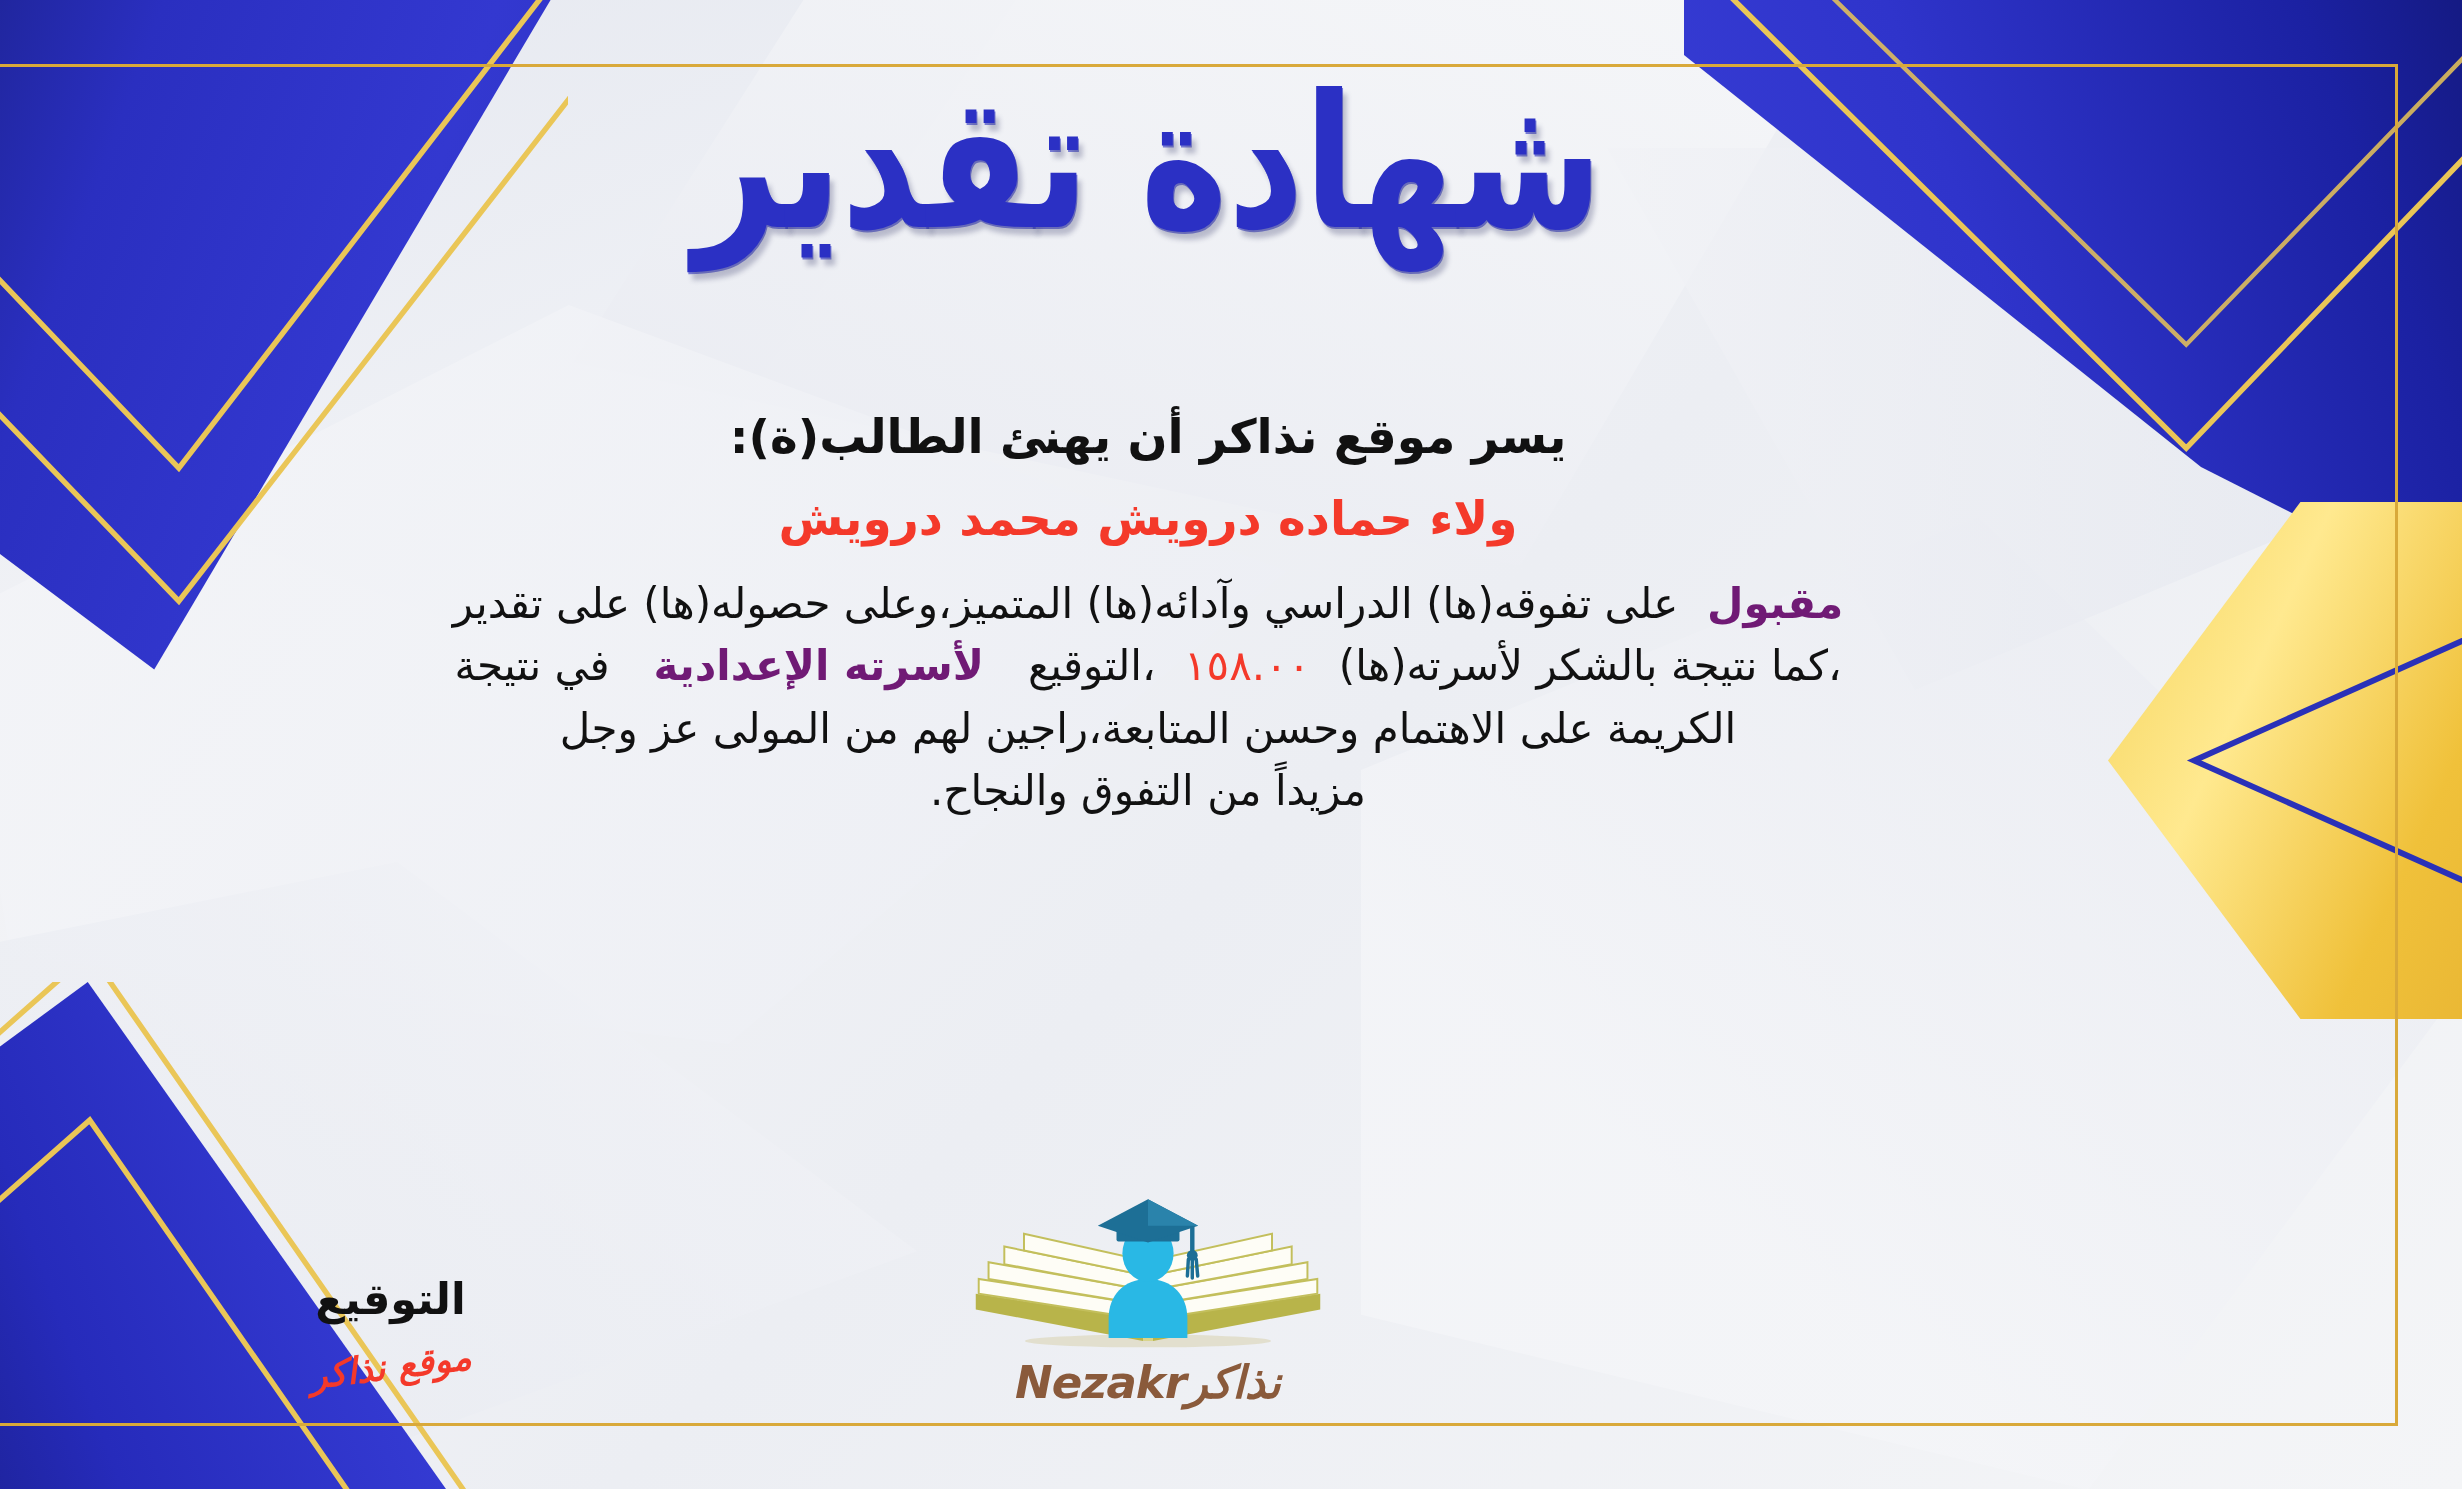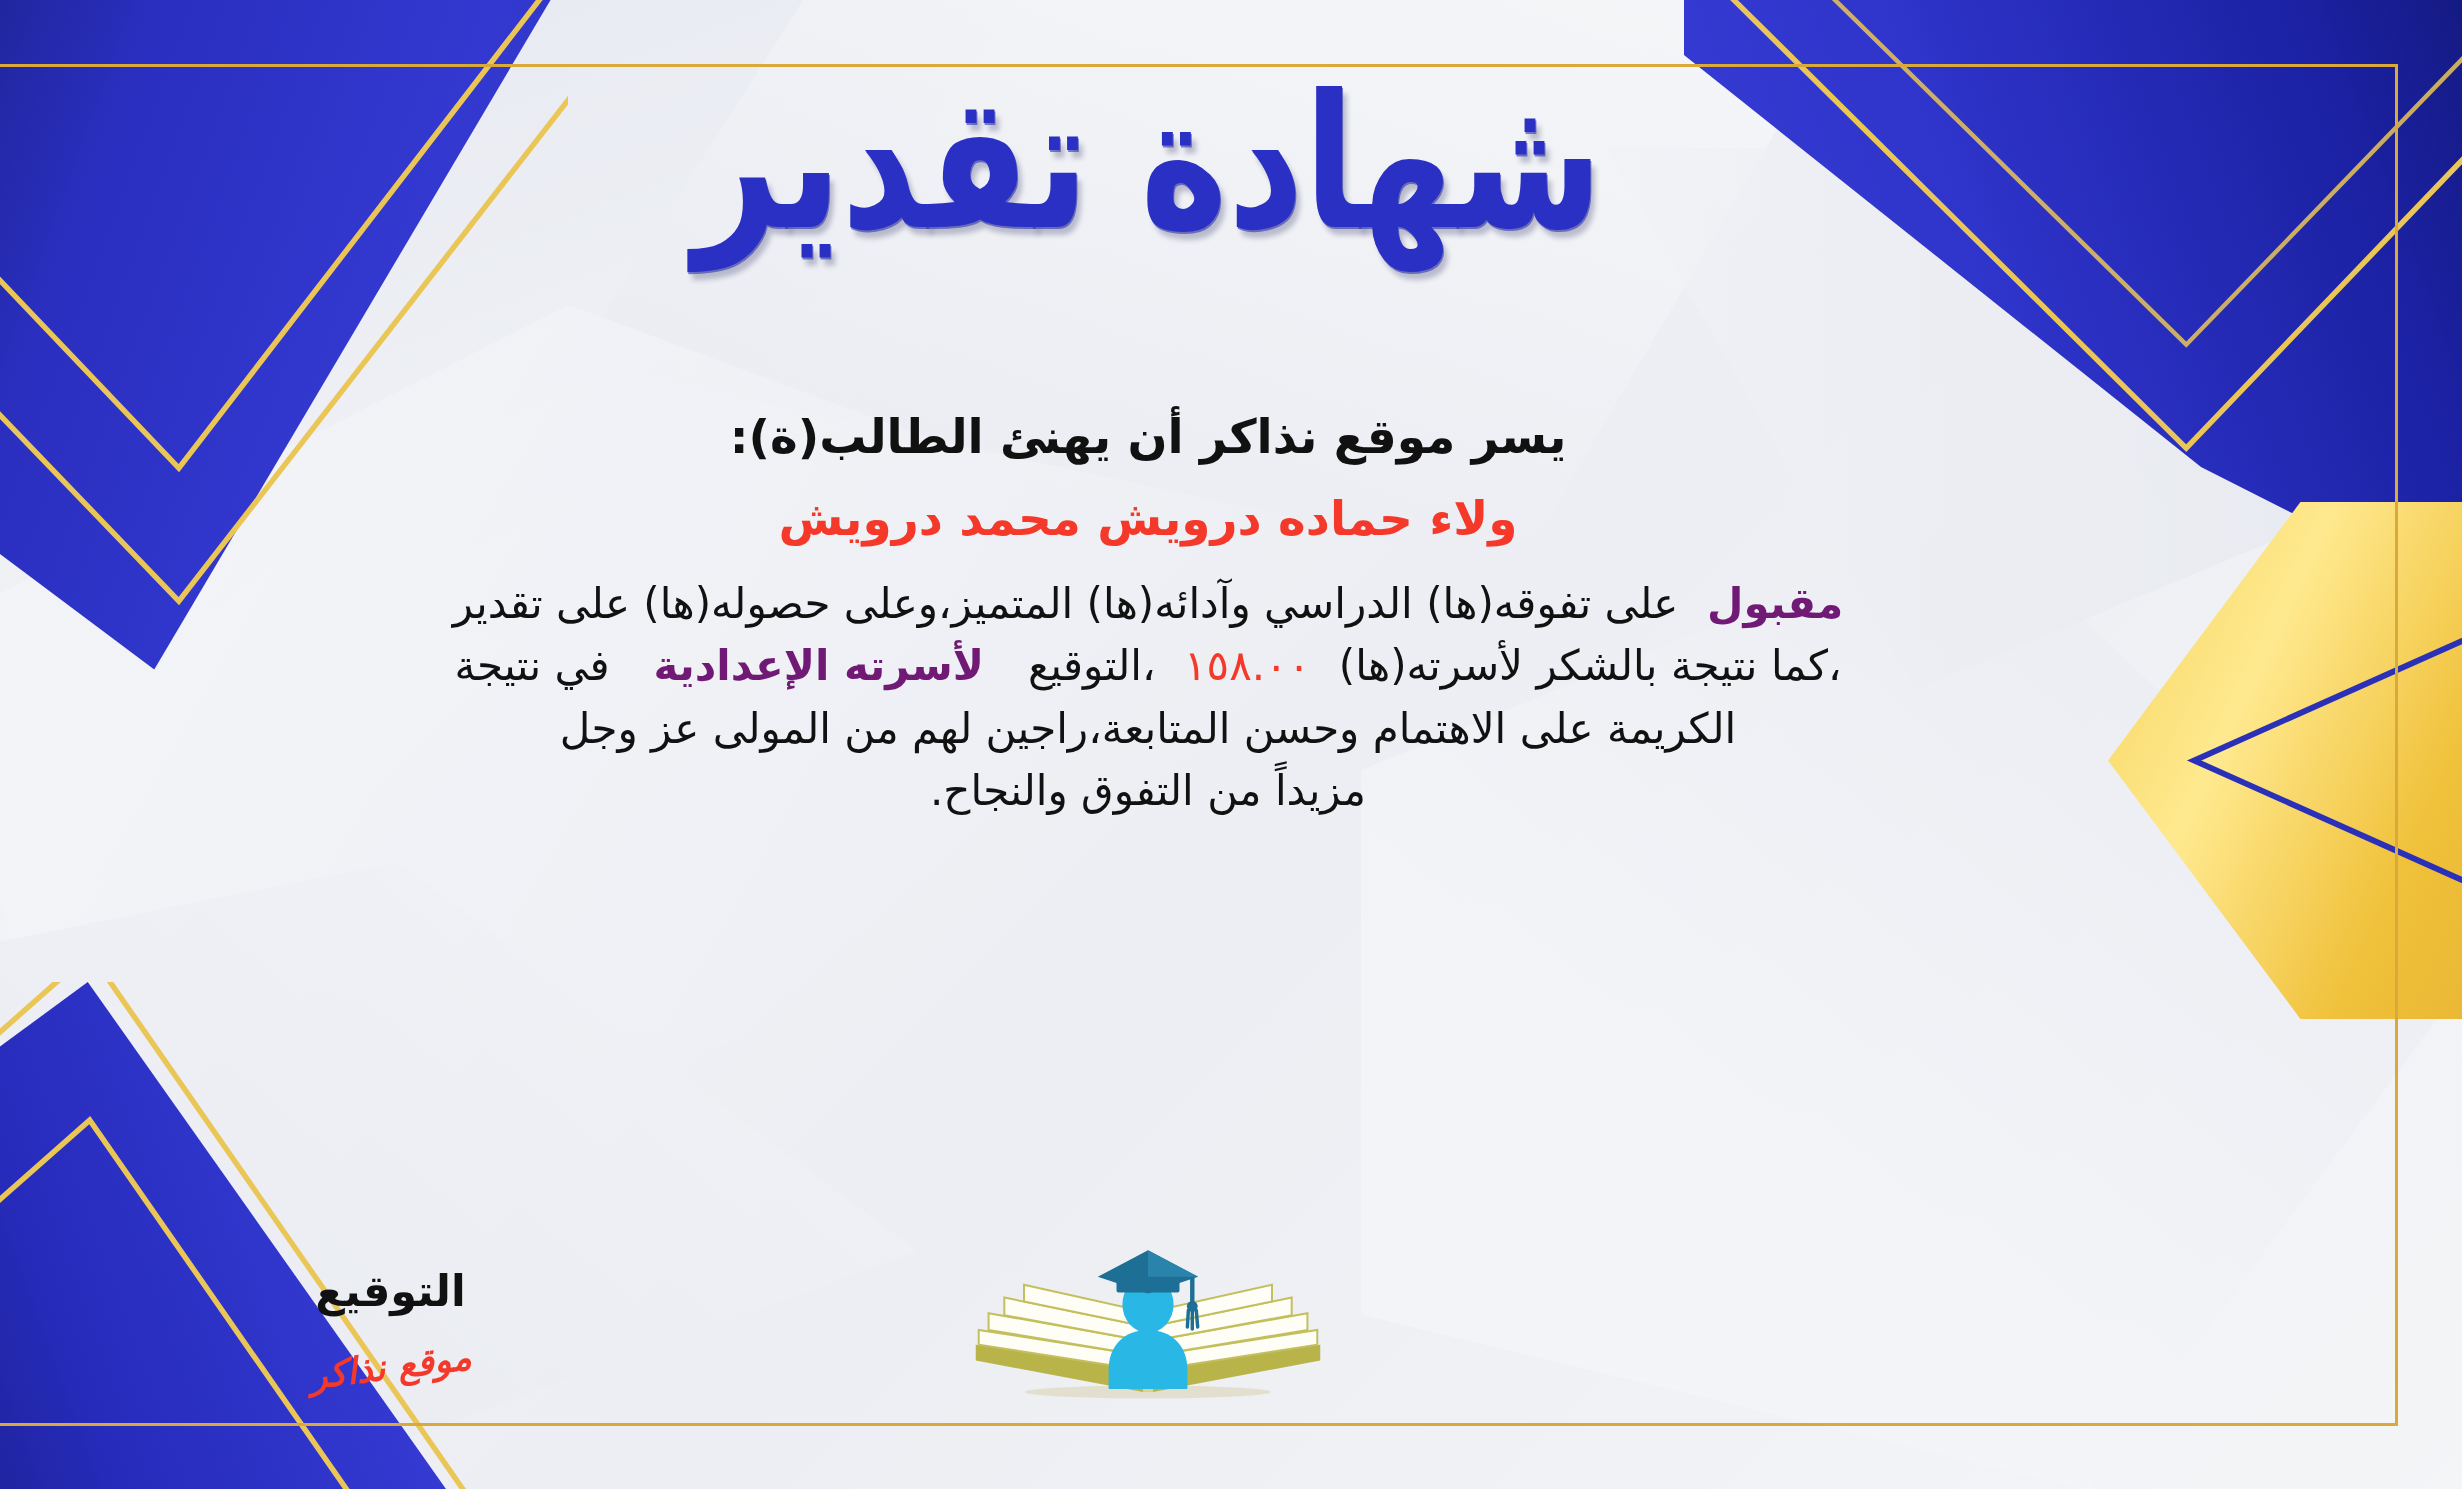--- a/index.html
+++ b/index.html
@@ -208,21 +208,21 @@
     bottom: 103px;
     left: 384px;
     width: 345px;
     text-align: center;
     direction: rtl;
   }
   .sig-label {
     font-size: 43px;
     font-weight: 700;
     color: #111;
-    margin-bottom: 29px;
+    margin-bottom: 21px;
   }
   .sig-mark {
     font-family: "DejaVu Serif", "Liberation Serif", serif;
     font-size: 36px;
     color: #f4392a;
     font-style: italic;
     font-weight: 600;
     transform: rotate(-7deg);
     display: inline-block;
     letter-spacing: 1px;
@@ -347,16 +347,19 @@
       <rect x="316" y="58" width="128" height="36" rx="4" fill="#1d6f96"></rect>
       <rect x="322" y="62" width="116" height="11" rx="3" fill="#e8f4f9"></rect>
 
       <polygon points="380,8 482,62 380,96 278,62" fill="#1d6f96"></polygon>
       <polygon points="380,8 482,62 380,62" fill="#2a83ab"></polygon>
 
       <path d="M470 64 L470 118" stroke="#1d6f96" stroke-width="9" fill="none"></path>
       <circle cx="470" cy="122" r="11" fill="#1d6f96"></circle>
       <path d="M462 130 L460 164 M470 132 L470 168 M478 130 L481 164" stroke="#1d6f96" stroke-width="7" fill="none" stroke-linecap="round"></path>
     </svg>
+    <div class="logo-text">
+      <span>نذاكر</span><span>Nezakr</span>
+    </div>
   </div>
 
 </div>
 
 
 </body></html>

